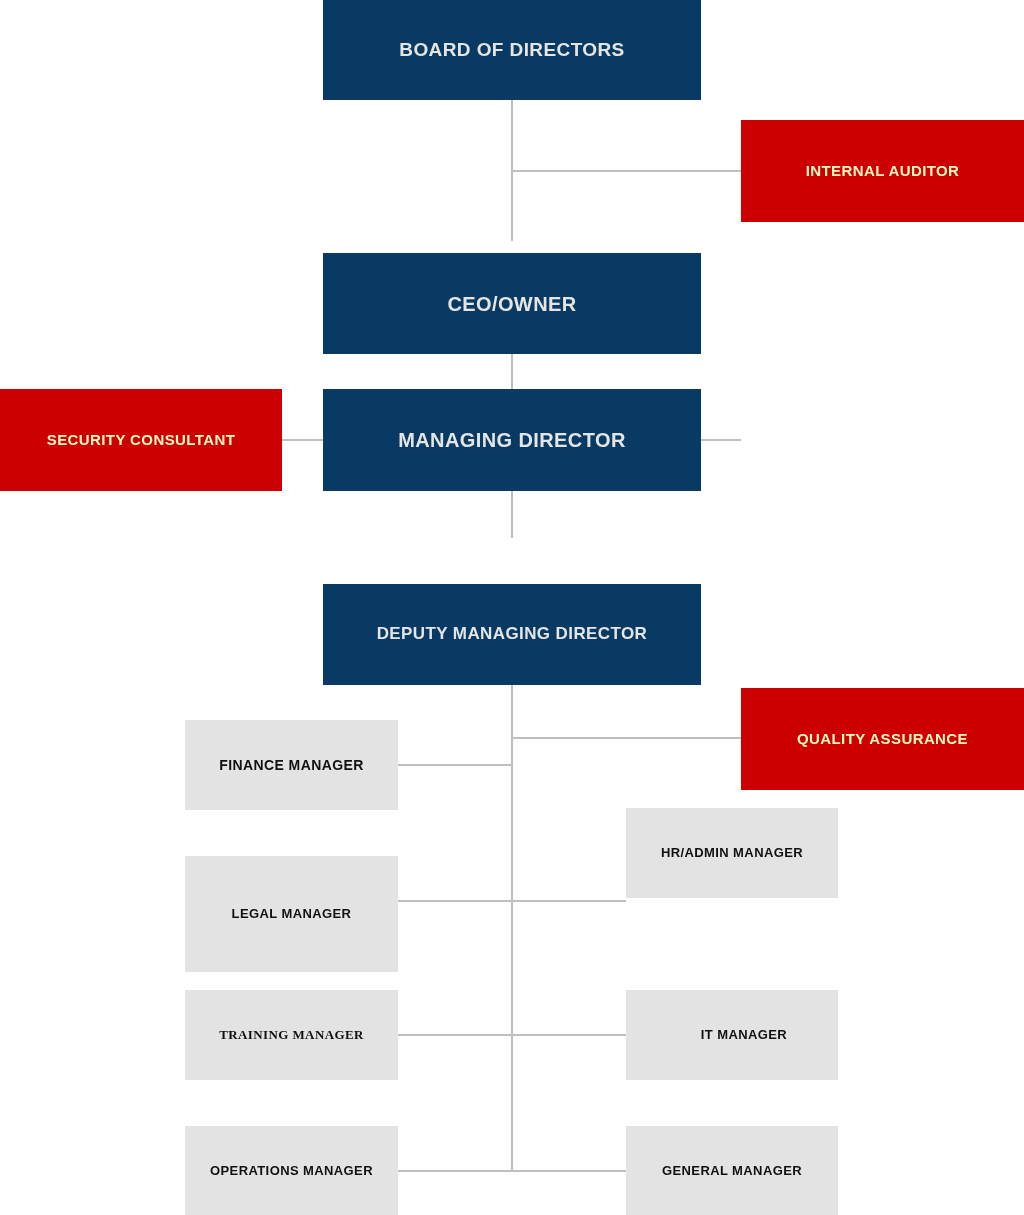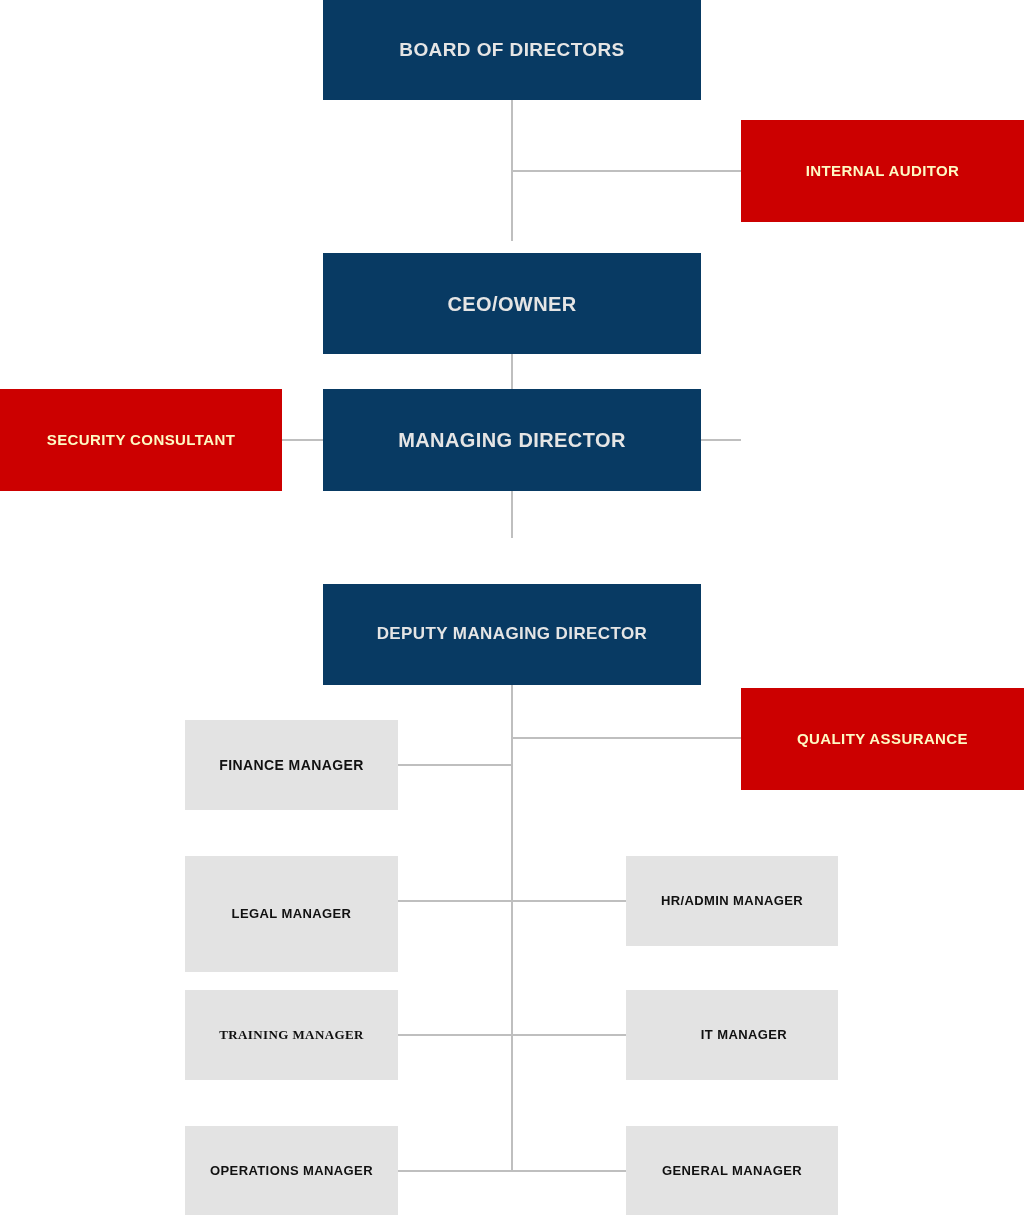--- a/index.html
+++ b/index.html
@@ -108,21 +108,21 @@
   </div>
 
   <div class="node node-dept" style="left:185px; top:720px; width:213px; height:90px; font-size:14px;">
     <span>FINANCE MANAGER</span>
   </div>
 
   <div class="node node-dept" style="left:185px; top:856px; width:213px; height:116px; font-size:13px;">
     <span>LEGAL MANAGER</span>
   </div>
 
-  <div class="node node-dept" style="left:626px; top:856px; width:212px; height:90px; font-size:13px;">
+  <div class="node node-dept" style="left:626px; top:808px; width:212px; height:90px; font-size:13px;">
     <span>HR/ADMIN MANAGER</span>
   </div>
 
   <div class="node node-dept" style="left:185px; top:990px; width:213px; height:90px; font-size:13px;font-family:Liberation Serif, serif;">
     <span>TRAINING MANAGER</span>
   </div>
 
   <div class="node node-dept" style="left:626px; top:990px; width:212px; height:90px; font-size:13px;padding-left:24px;">
     <span>IT MANAGER</span>
   </div>

